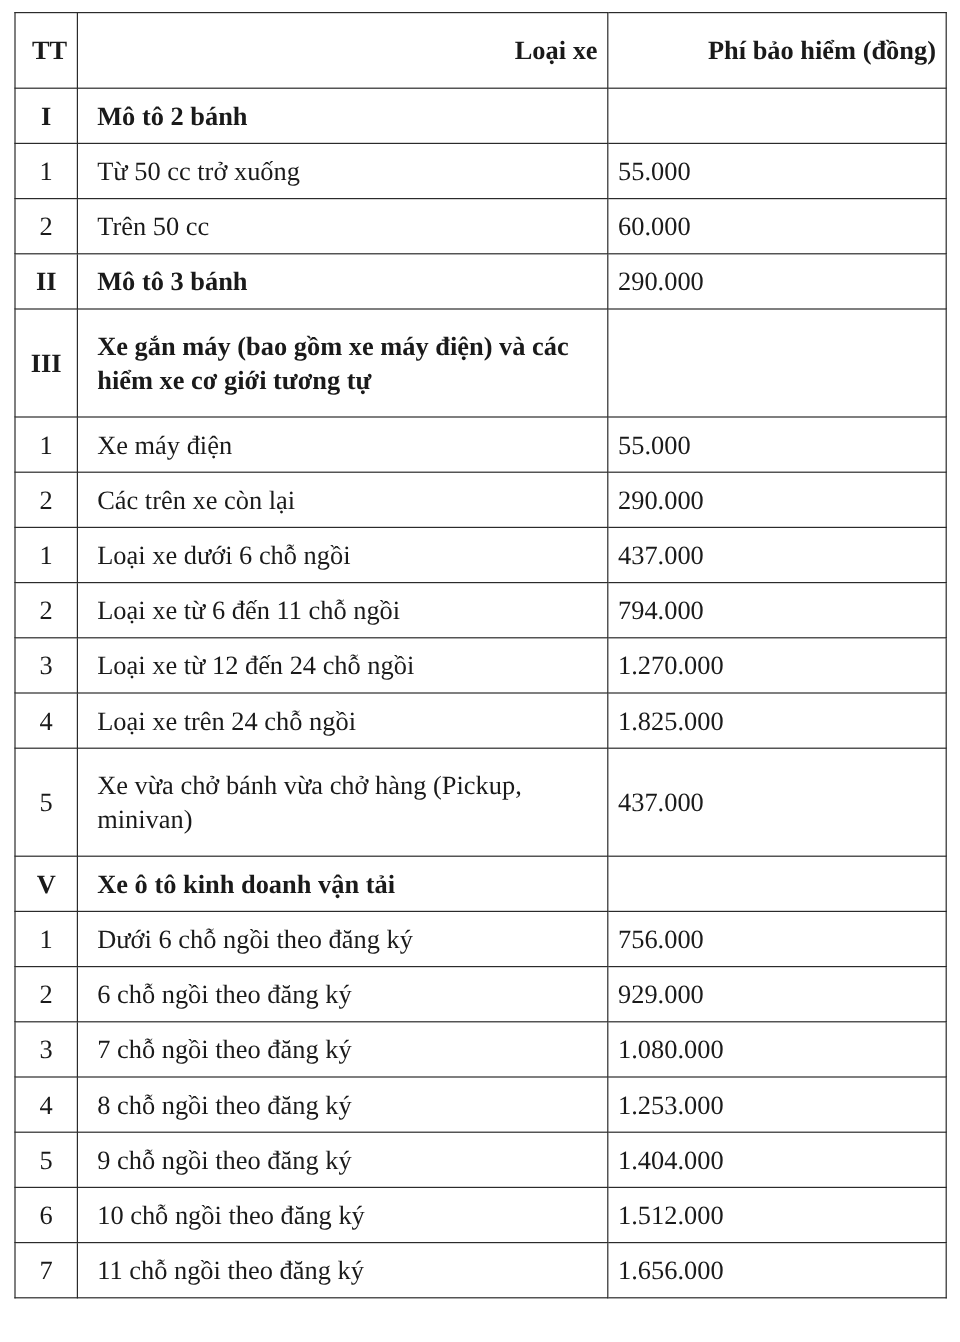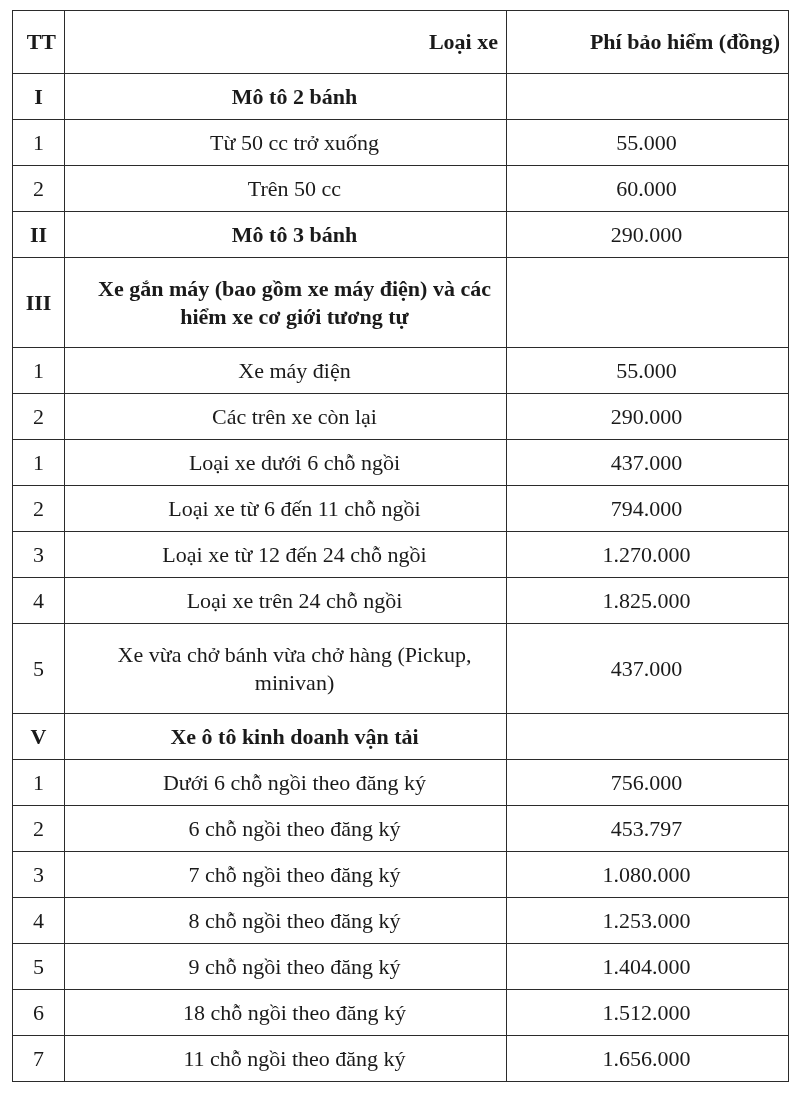--- a/index.html
+++ b/index.html
@@ -39,25 +39,25 @@
     th {
       font-weight: bold;
       height: 62px;
       text-align: right;
     }
     td.tt {
       text-align: center;
       padding: 0 2px;
     }
     td.name {
-      text-align: center;
-      padding-left: 26px;
+      text-align: left;
+      padding-left: 16px;
     }
     td.fee {
-      text-align: center;
+      text-align: left;
       padding-right: 10px;
       margin-left: 44px;
     }
     tr.row { height: 46px; }
     tr.row.tall { height: 90px; }
     tr.section td { font-weight: bold; }
     tr.section td.fee { font-weight: normal; }
   </style>
 </head>
 <body>
@@ -143,40 +143,40 @@
         <td class="fee"></td>
       </tr>
       <tr class="row">
         <td class="tt">1</td>
         <td class="name">Dưới 6 chỗ ngồi theo đăng ký</td>
         <td class="fee">756.000</td>
       </tr>
       <tr class="row">
         <td class="tt">2</td>
         <td class="name">6 chỗ ngồi theo đăng ký</td>
-        <td class="fee">453.797</td>
+        <td class="fee">929.000</td>
       </tr>
       <tr class="row">
         <td class="tt">3</td>
         <td class="name">7 chỗ ngồi theo đăng ký</td>
         <td class="fee">1.080.000</td>
       </tr>
       <tr class="row">
         <td class="tt">4</td>
         <td class="name">8 chỗ ngồi theo đăng ký</td>
         <td class="fee">1.253.000</td>
       </tr>
       <tr class="row">
         <td class="tt">5</td>
         <td class="name">9 chỗ ngồi theo đăng ký</td>
         <td class="fee">1.404.000</td>
       </tr>
       <tr class="row">
         <td class="tt">6</td>
-        <td class="name">18 chỗ ngồi theo đăng ký</td>
+        <td class="name">10 chỗ ngồi theo đăng ký</td>
         <td class="fee">1.512.000</td>
       </tr>
       <tr class="row">
         <td class="tt">7</td>
         <td class="name">11 chỗ ngồi theo đăng ký</td>
         <td class="fee">1.656.000</td>
       </tr>
     </tbody>
   </table>
 </div>

